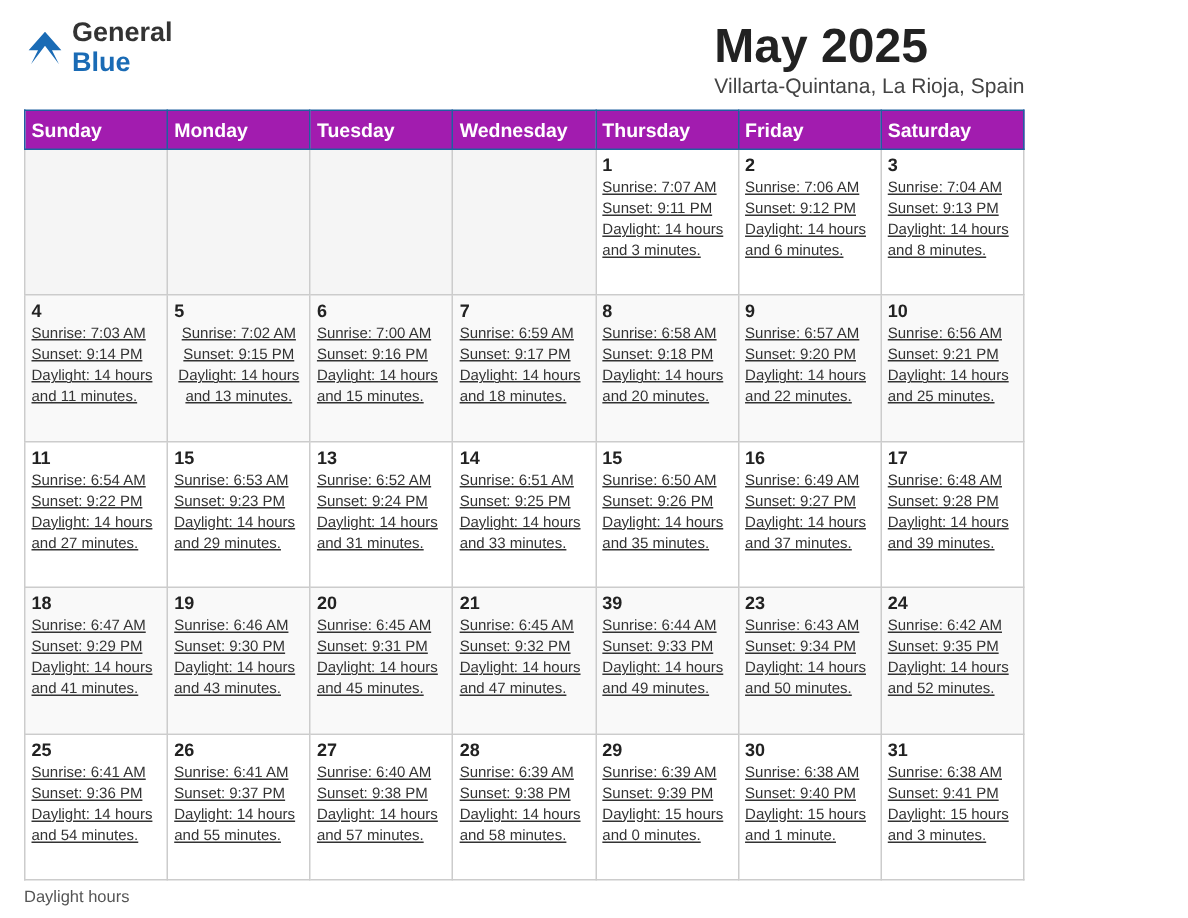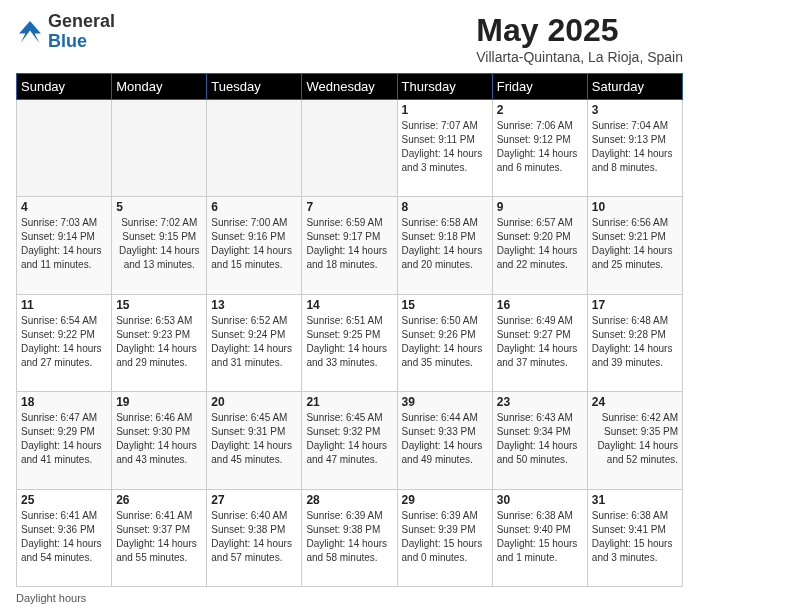--- a/index.html
+++ b/index.html
@@ -52,24 +52,24 @@
       color: #444;
     }
     .calendar {
       flex: 1;
       border: 1px solid #bbb;
       border-collapse: collapse;
       width: 100%;
       table-layout: fixed;
     }
     .calendar th {
-      background: #000000;
+      background: #a21caf;
       color: #fff;
       font-size: 13px;
-      font-weight: normal;
+      font-weight: bold;
       padding: 5px 4px;
       text-align: left;
       border: 1px solid #2060a0;
       margin-left: 16px;
     }
     .calendar td {
       border: 1px solid #ccc;
       vertical-align: top;
       padding: 3px 4px;
       font-size: 10.5px;
@@ -86,20 +86,21 @@
     .day-num {
       font-weight: bold;
       font-size: 12px;
       margin-bottom: 2px;
       display: block;
     }
     .day-info {
       font-size: 10px;
       line-height: 1.4;
       color: #333;
+      text-decoration: underline;
     }
     .footer-note {
       font-size: 11px;
       color: #555;
       margin-top: 5px;
       text-align: left;
     }
   </style>
 </head>
 <body>
@@ -301,21 +302,21 @@
           </td>
           <td>
             <span class="day-num">23</span>
             <div class="day-info" style="white-space: pre-line;">Sunrise: 6:43 AM
 Sunset: 9:34 PM
 Daylight: 14 hours
 and 50 minutes.</div>
           </td>
           <td>
             <span class="day-num">24</span>
-            <div class="day-info" style="white-space: pre-line; text-align: right;">Sunrise: 6:42 AM
+            <div class="day-info" style="white-space: pre-line;">Sunrise: 6:42 AM
 Sunset: 9:35 PM
 Daylight: 14 hours
 and 52 minutes.</div>
           </td>
         </tr>
         <tr>
           <td>
             <span class="day-num">25</span>
             <div class="day-info" style="white-space: pre-line;">Sunrise: 6:41 AM
 Sunset: 9:36 PM

